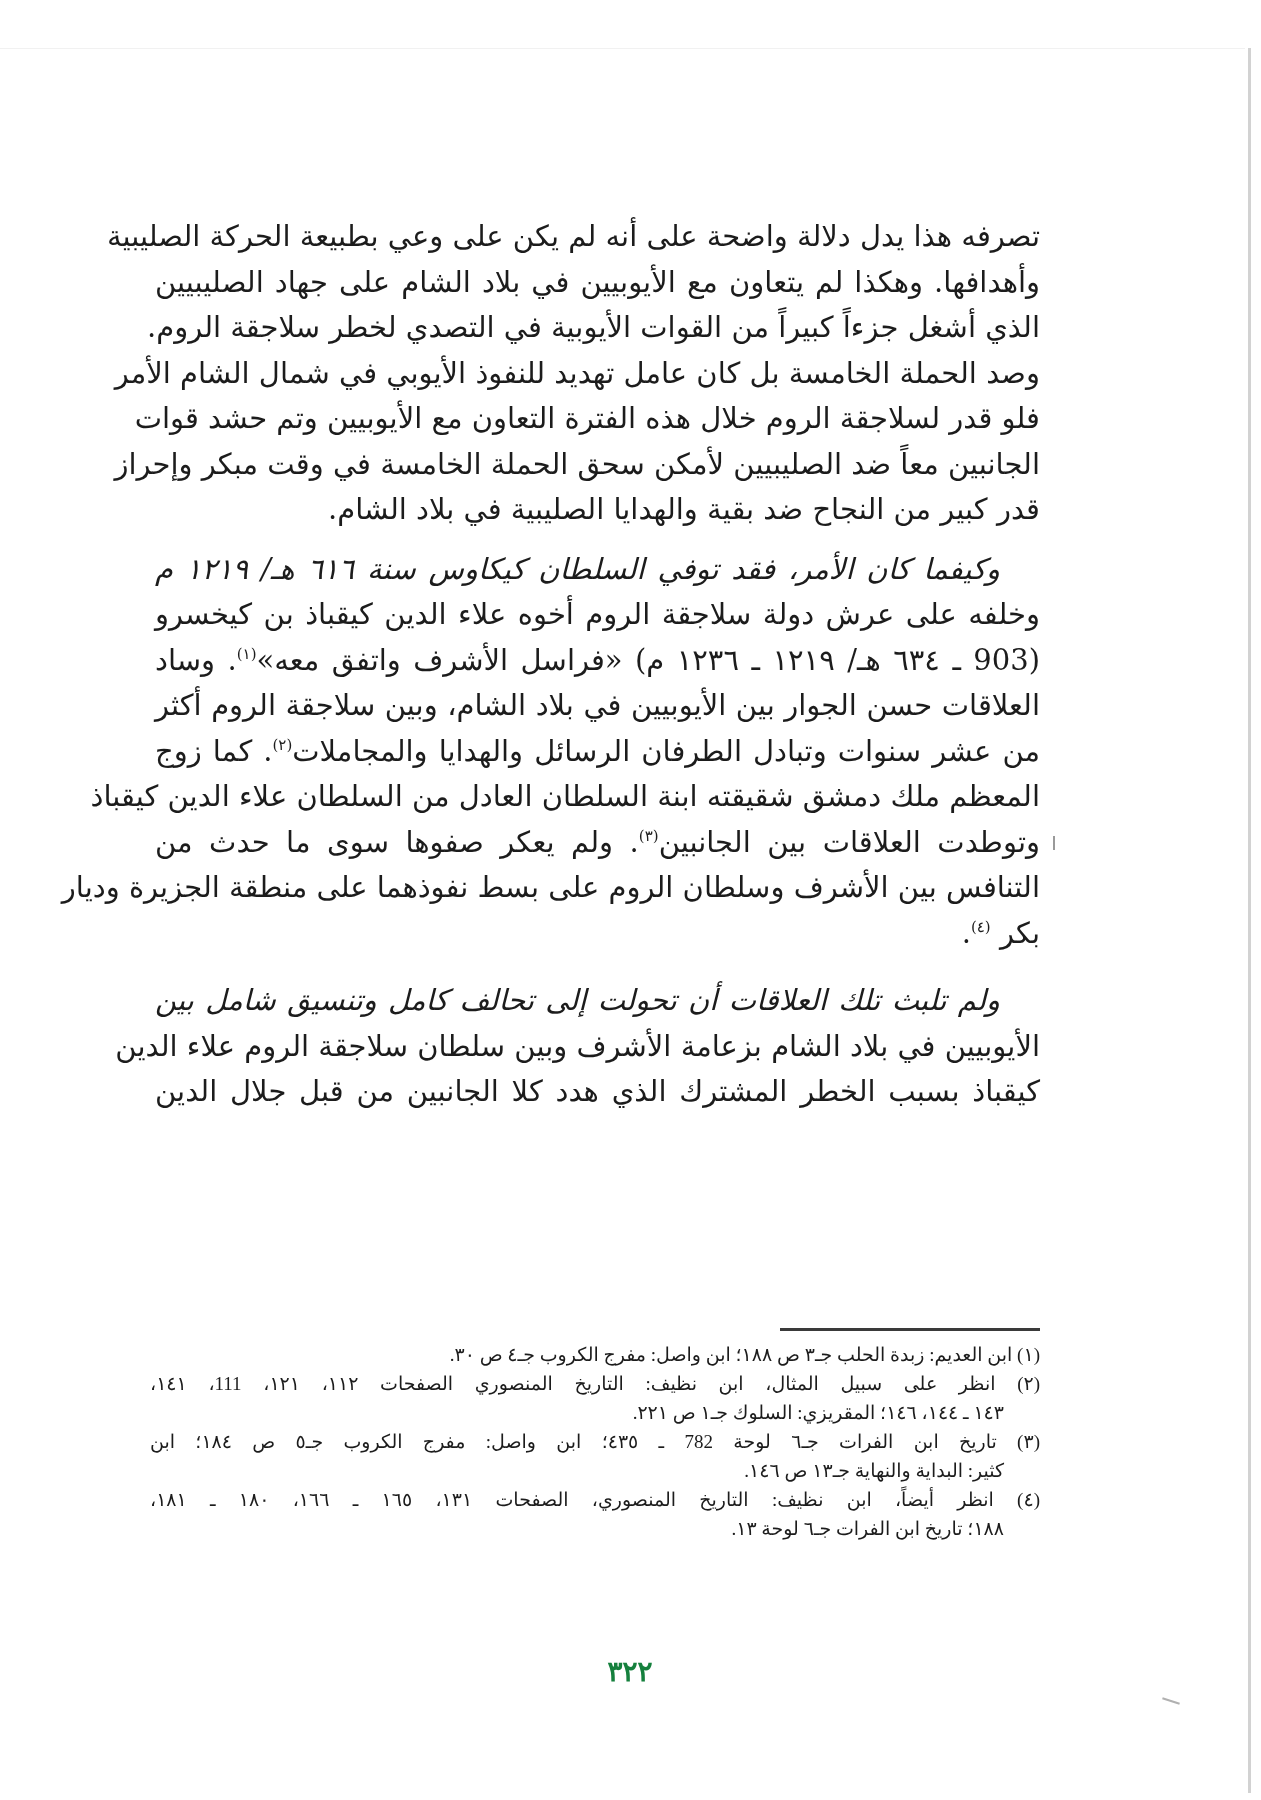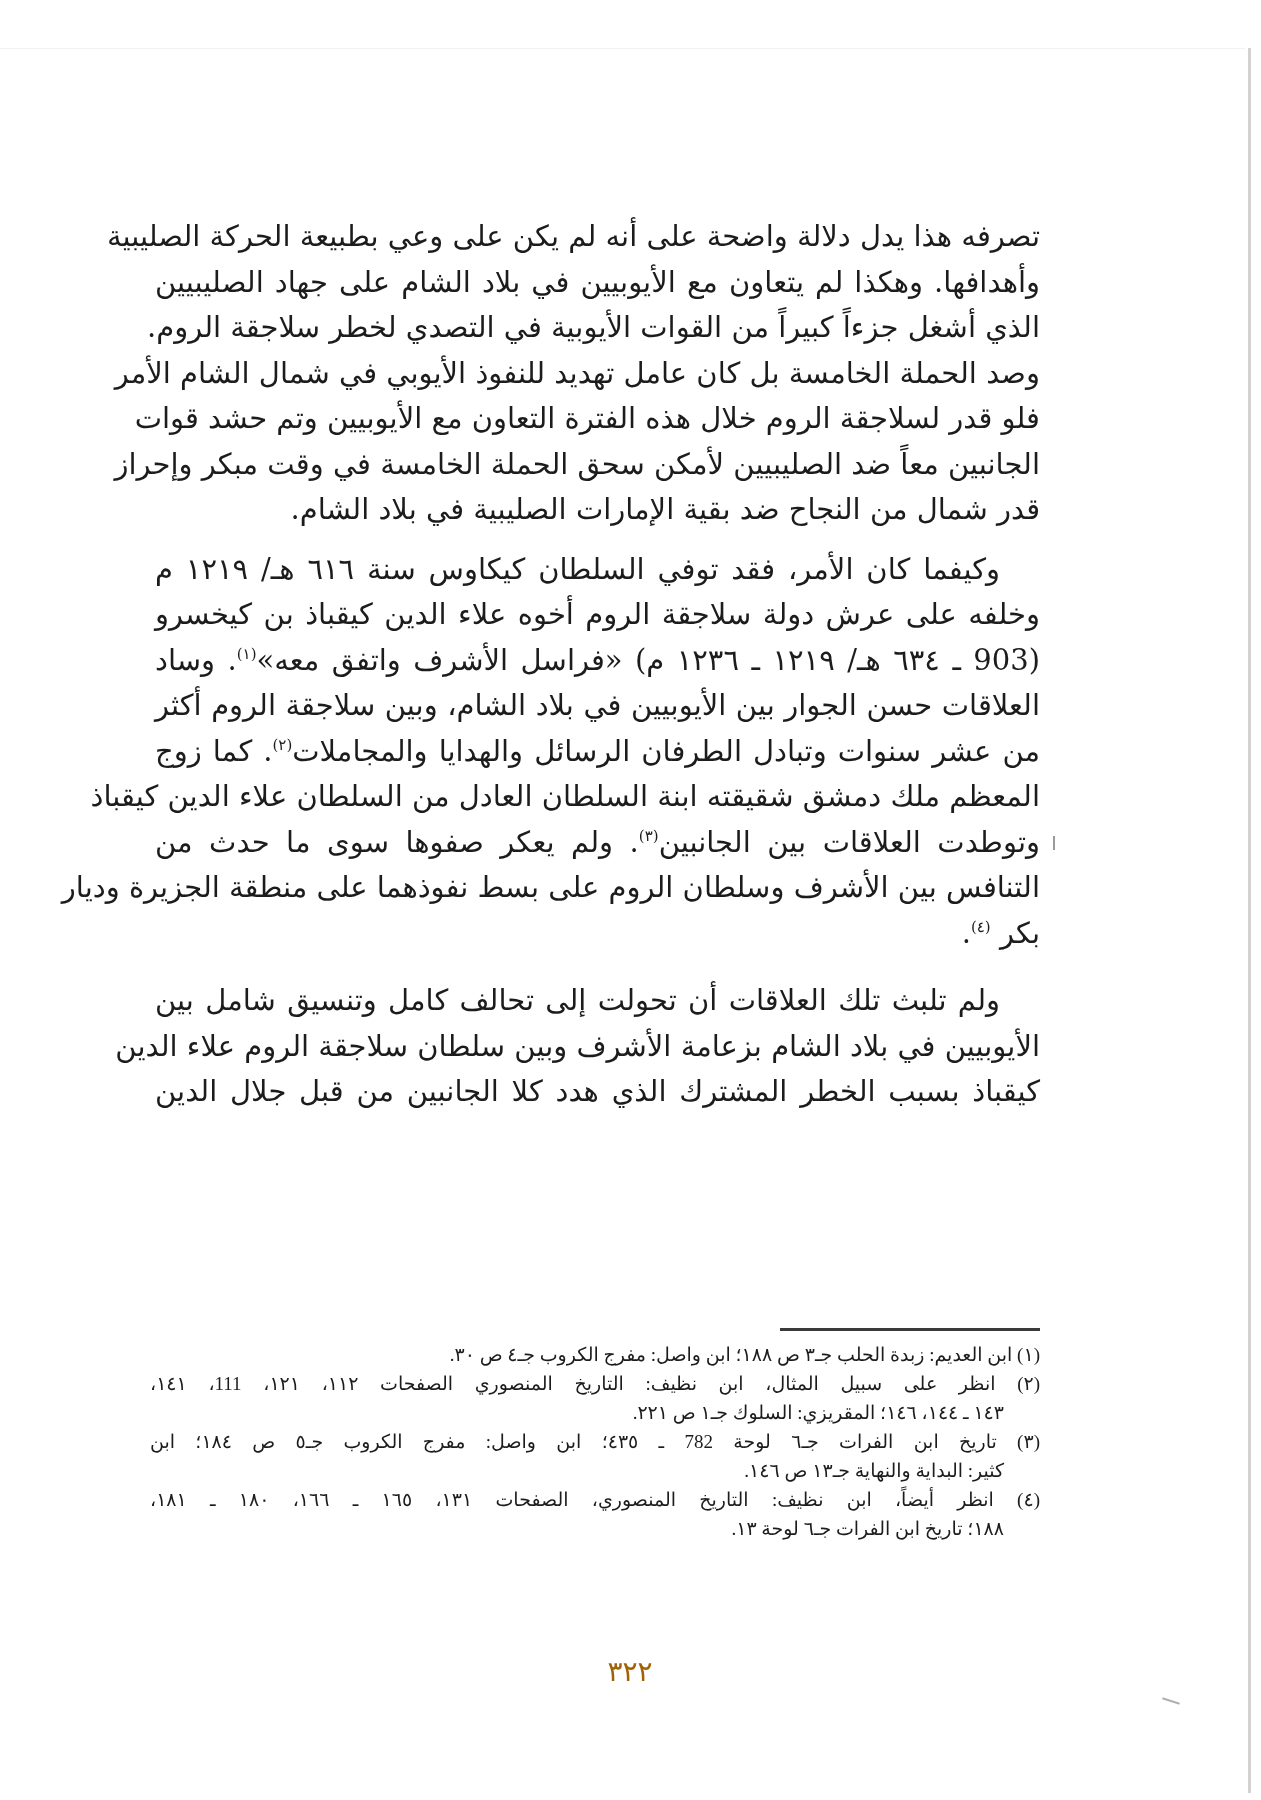--- a/index.html
+++ b/index.html
@@ -50,20 +50,21 @@
       display: block;
       text-align: justify;
       text-align-last: justify;
       white-space: nowrap;
     }
     .para .line.last {
       text-align-last: right;
     }
     .para.indent .line.first {
       padding-right: 40px;
+      font-style: italic;
     }
     .p1 { margin-bottom: 14px; }
     .p2 { margin-bottom: 22px; }
     sup.fn {
       font-size: 15px;
       vertical-align: super;
       line-height: 0;
     }
     .footnote-rule {
       position: absolute;
@@ -99,22 +100,22 @@
     .footnote .fline.single {
       text-align-last: right;
     }
     .page-number {
       position: absolute;
       left: 560px;
       top: 1655px;
       width: 140px;
       text-align: center;
       font-size: 28px;
-      font-weight: normal;
-      color: #a16207;
+      font-weight: bold;
+      color: #15803d;
       direction: rtl;
     }
     .margin-mark {
       position: absolute;
       left: 1053px;
       top: 836px;
       width: 2px;
       height: 14px;
       background: #9a9a9a;
     }
@@ -135,21 +136,21 @@
 <div class="scan-right-edge"></div>
 
 <div class="page">
   <p class="para p1">
     <span class="line">تصرفه هذا يدل دلالة واضحة على أنه لم يكن على وعي بطبيعة الحركة الصليبية</span>
     <span class="line">وأهدافها. وهكذا لم يتعاون مع الأيوبيين في بلاد الشام على جهاد الصليبيين</span>
     <span class="line">الذي أشغل جزءاً كبيراً من القوات الأيوبية في التصدي لخطر سلاجقة الروم.</span>
     <span class="line">وصد الحملة الخامسة بل كان عامل تهديد للنفوذ الأيوبي في شمال الشام الأمر</span>
     <span class="line">فلو قدر لسلاجقة الروم خلال هذه الفترة التعاون مع الأيوبيين وتم حشد قوات</span>
     <span class="line">الجانبين معاً ضد الصليبيين لأمكن سحق الحملة الخامسة في وقت مبكر وإحراز</span>
-    <span class="line last">قدر شمال من النجاح ضد بقية الإمارات الصليبية في بلاد الشام.</span>
+    <span class="line last">قدر كبير من النجاح ضد بقية والهدايا الصليبية في بلاد الشام.</span>
   </p>
 
   <p class="para indent p2">
     <span class="line first">وكيفما كان الأمر، فقد توفي السلطان كيكاوس سنة ٦١٦ هـ/ ١٢١٩ م</span>
     <span class="line">وخلفه على عرش دولة سلاجقة الروم أخوه علاء الدين كيقباذ بن كيخسرو</span>
     <span class="line"><span>(903 ـ ٦٣٤ هـ/ ١٢١٩ ـ ١٢٣٦ م) «فراسل الأشرف واتفق معه»</span><sup class="fn">(١)</sup><span>. وساد</span></span>
     <span class="line">العلاقات حسن الجوار بين الأيوبيين في بلاد الشام، وبين سلاجقة الروم أكثر</span>
     <span class="line"><span>من عشر سنوات وتبادل الطرفان الرسائل والهدايا والمجاملات</span><sup class="fn">(٢)</sup><span>. كما زوج</span></span>
     <span class="line">المعظم ملك دمشق شقيقته ابنة السلطان العادل من السلطان علاء الدين كيقباذ</span>
     <span class="line"><span>وتوطدت العلاقات بين الجانبين</span><sup class="fn">(٣)</sup><span>. ولم يعكر صفوها سوى ما حدث من</span></span>

